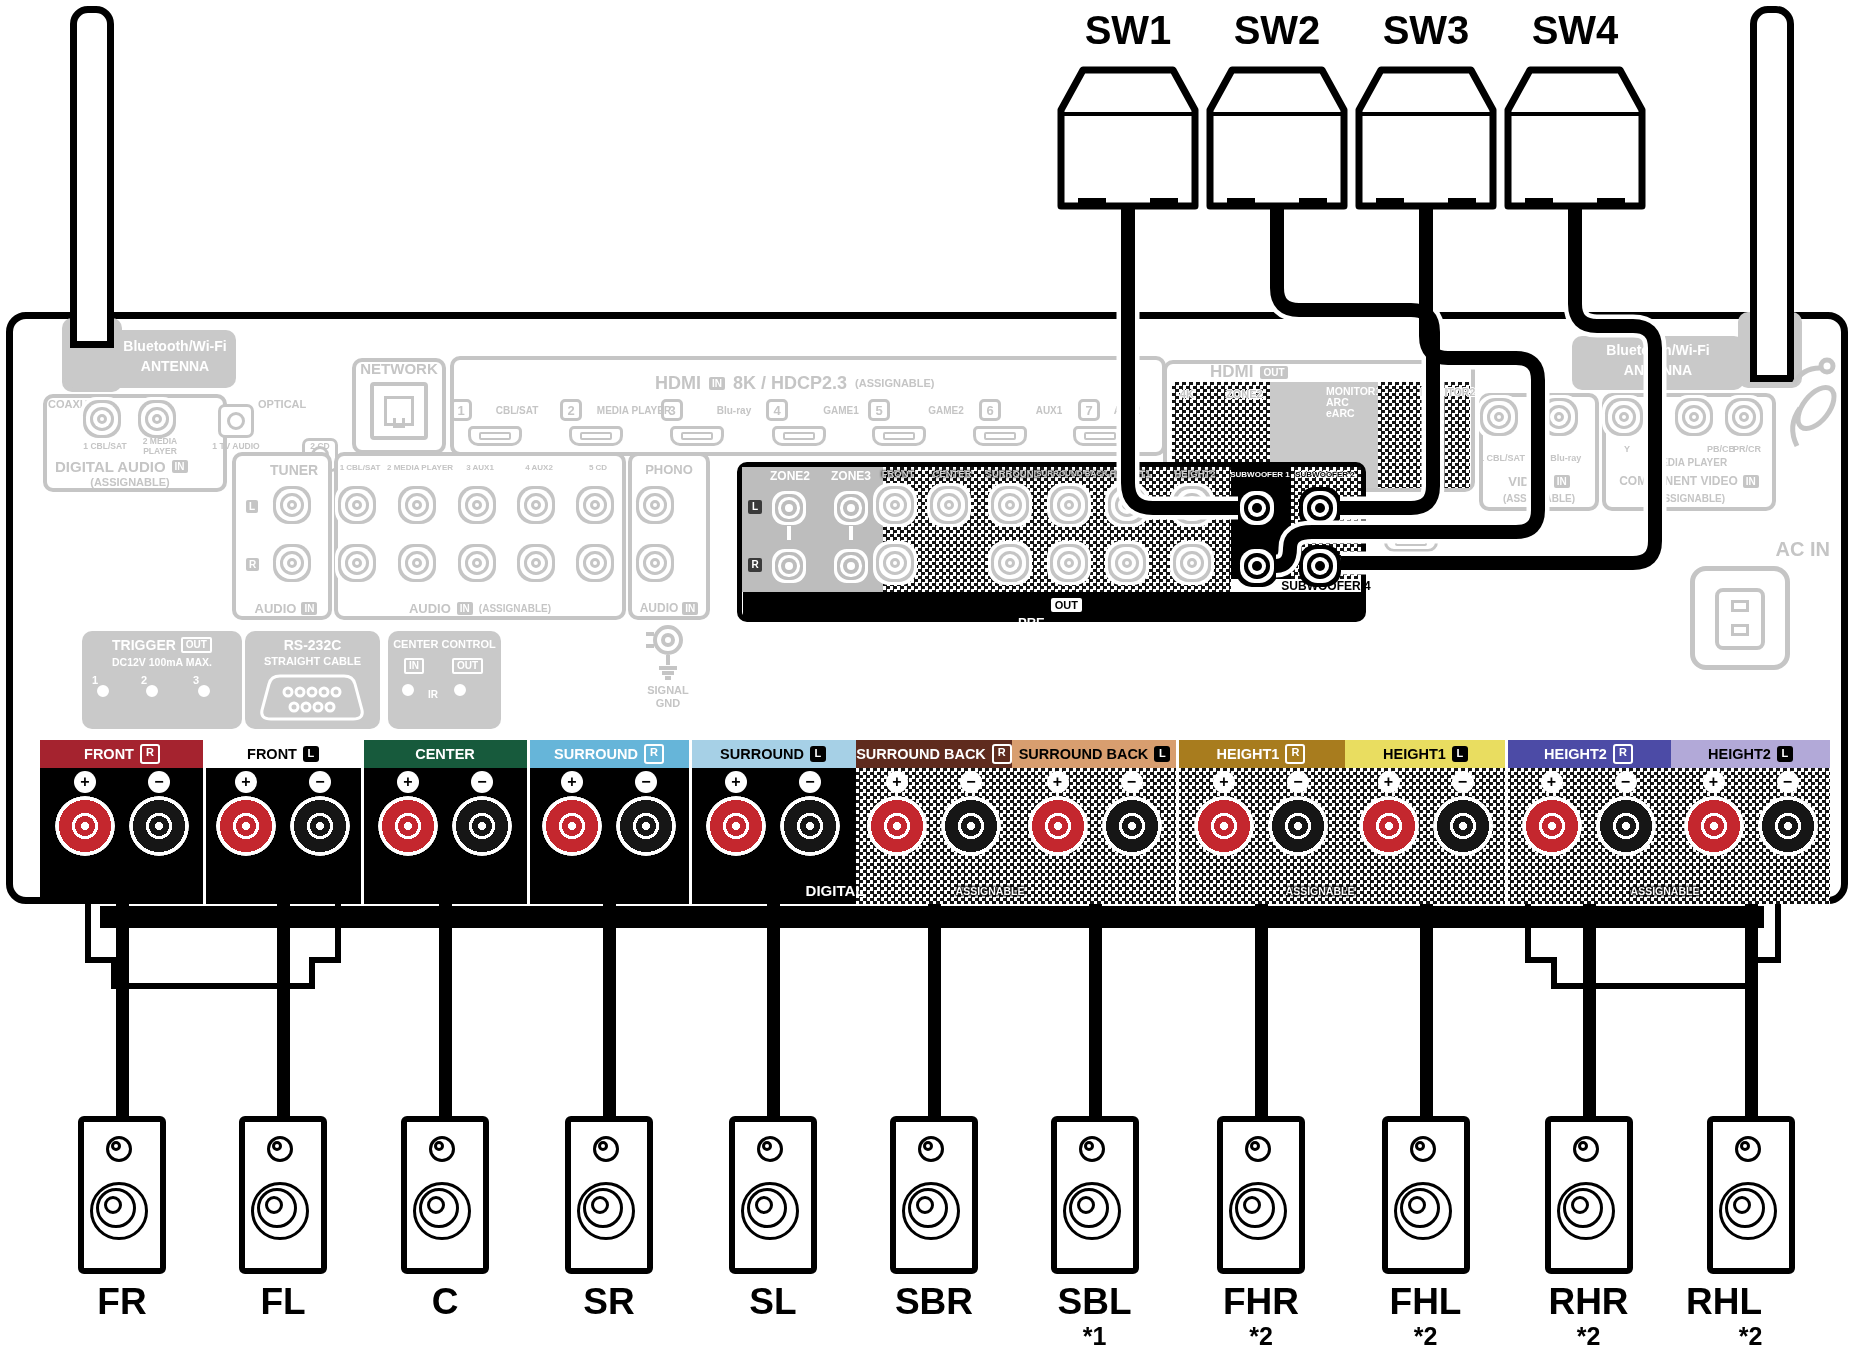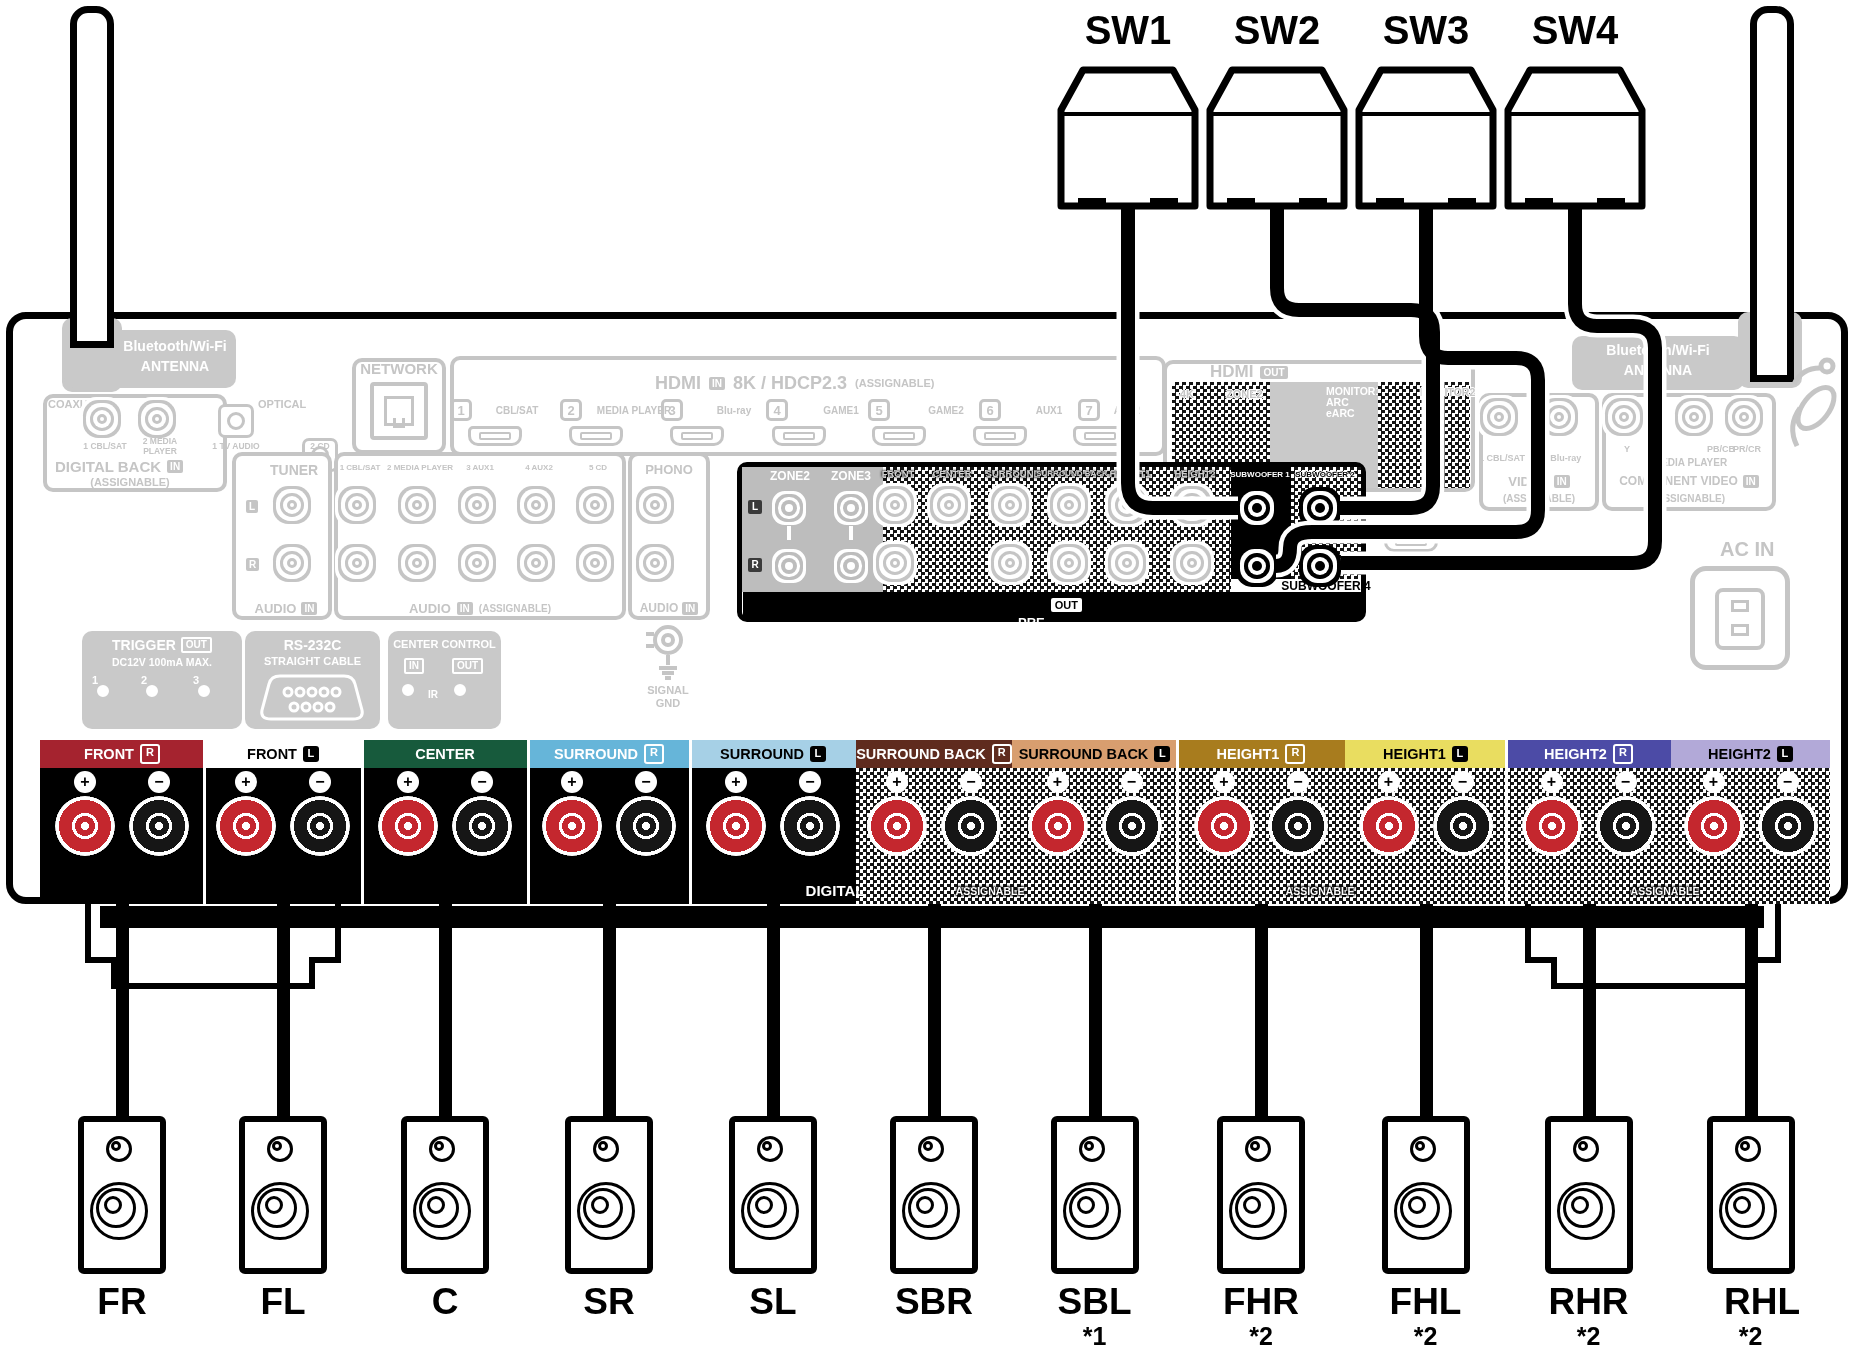--- a/index.html
+++ b/index.html
@@ -104,21 +104,21 @@
   <div class="a g" style="left:258px;top:398px;font-size:11px;">OPTICAL</div>
   <div class="a rca-g" style="left:97px;top:414px;"></div>
   <div class="a rca-g" style="left:152px;top:414px;"></div>
   <div class="a opt" style="left:218px;top:404px;"></div>
   <div class="a opt" style="left:302px;top:404px;"></div>
   <div class="a g ctr" style="left:70px;top:440px;width:70px;height:11px;font-size:8.5px;">1 CBL/SAT</div>
   <div class="a g ctr" style="left:125px;top:440px;width:70px;height:11px;font-size:8.5px;">2 MEDIA PLAYER</div>
   <div class="a g ctr" style="left:201px;top:440px;width:70px;height:11px;font-size:8.5px;">1 TV AUDIO</div>
   <div class="a g ctr" style="left:285px;top:440px;width:70px;height:11px;font-size:8.5px;">2 CD</div>
   <div class="a" style="left:55px;top:458px;width:170px;height:16px;display:flex;align-items:center;gap:6px;">
-    <span class="g" style="font-size:15px;">DIGITAL BACK</span>
+    <span class="g" style="font-size:15px;">DIGITAL AUDIO</span>
     <span class="bdg">IN</span>
   </div>
   <div class="a g ctr" style="left:55px;top:476px;width:150px;height:12px;font-size:11px;">(ASSIGNABLE)</div>
 
   <div class="a gbox" style="left:232px;top:452px;width:100px;height:168px;"></div>
   <div class="a g" style="left:270px;top:462px;font-size:14px;">TUNER</div>
   <div class="a bdg" style="left:246px;top:500px;">L</div>
   <div class="a bdg" style="left:246px;top:558px;">R</div>
   <div class="a rca-g" style="left:287px;top:500px;"></div>
   <div class="a rca-g" style="left:287px;top:558px;"></div>
@@ -225,21 +225,21 @@
   <div class="a g ctr" style="left:1607px;top:444px;width:40px;height:10px;font-size:9px;">Y</div>
   <div class="a g ctr" style="left:1677px;top:444px;width:40px;height:10px;font-size:9px;margin-left:24px;">PB/CB</div>
   <div class="a g ctr" style="left:1727px;top:444px;width:40px;height:10px;font-size:9px;">PR/CR</div>
   <div class="a g ctr" style="left:1635px;top:456px;width:110px;height:12px;font-size:10px;">MEDIA PLAYER</div>
   <div class="a" style="left:1604px;top:474px;width:170px;height:14px;display:flex;align-items:center;justify-content:center;gap:5px;">
     <span class="g" style="font-size:12px;">COMPONENT VIDEO</span>
     <span class="bdg">IN</span>
   </div>
   <div class="a g ctr" style="left:1604px;top:492px;width:170px;height:12px;font-size:10px;">(ASSIGNABLE)</div>
 
-  <div class="a g" style="left:1720px;top:538px;width:110px;font-size:20px;text-align:left;">AC IN</div>
+  <div class="a g" style="left:1720px;top:538px;width:110px;font-size:20px;text-align:right;">AC IN</div>
   <div class="a" style="left:1690px;top:566px;width:100px;height:104px;border:5px solid #c5c5c5;border-radius:16px;"></div>
   <div class="a" style="left:1715px;top:588px;width:50px;height:62px;border:4px solid #c5c5c5;border-radius:8px;"></div>
   <div class="a" style="left:1731px;top:600px;width:18px;height:12px;border:3px solid #c5c5c5;"></div>
   <div class="a" style="left:1731px;top:624px;width:18px;height:12px;border:3px solid #c5c5c5;"></div>
 
   <div class="a" style="left:737px;top:462px;width:629px;height:160px;border:5px solid #000;border-radius:10px;background:#fff;"></div>
   <div class="a" style="left:742px;top:467px;width:141px;height:125px;background:#bdbdbd;"></div>
   <div class="a w ctr" style="left:762px;top:470px;width:56px;height:12px;font-size:12px;">ZONE2</div>
   <div class="a w ctr" style="left:823px;top:470px;width:56px;height:12px;font-size:12px;">ZONE3</div>
   <div class="a bdgk" style="left:748px;top:500px;">L</div>
@@ -524,21 +524,21 @@
       <div class="spk" style="position: absolute; box-sizing: border-box; left: 1706.5px; top: 1116px; width: 88px; height: 158px; z-index: 3;">
         <div class="drv" style="position: absolute; box-sizing: border-box; left: 50%; top: 14px; width: 26px; height: 26px; margin-left: -16px;">
           <div class="drv" style="position: absolute; box-sizing: border-box; left: 50%; top: 50%; width: 10px; height: 10px; margin: -8px 0px 0px -8px;"></div>
         </div>
         <div class="drv" style="position: absolute; box-sizing: border-box; left: 50%; top: 60px; width: 58px; height: 58px; margin-left: -32px;">
           <div class="drv" style="position: absolute; box-sizing: border-box; left: 50%; top: 50%; width: 40px; height: 40px; margin: -23px 0px 0px -23px;">
             <div class="drv" style="position: absolute; box-sizing: border-box; left: 50%; top: 50%; width: 18px; height: 18px; margin: -12px 0px 0px -12px;"></div>
           </div>
         </div>
       </div>
-      <div class="ctr" style="position: absolute; box-sizing: border-box; left: 1692px; top: 1282px; width: 140px; height: 40px; font-size: 37px; font-weight: bold;">RHL</div>
+      <div class="ctr" style="position: absolute; box-sizing: border-box; left: 1654px; top: 1282px; width: 140px; height: 40px; font-size: 37px; font-weight: bold;">RHL</div>
       <div class="ctr" style="position: absolute; box-sizing: border-box; left: 1680.5px; top: 1322px; width: 140px; height: 28px; font-size: 25px; font-weight: bold;">*2</div>
     </div>
 
   <svg id="deco" class="a" style="left:0;top:0;z-index:5;pointer-events:none;" width="1866" height="1352" viewBox="0 0 1866 1352">
 
     <rect x="100" y="906" width="1664" height="22" fill="#000"></rect>
     <path d="M88 904 V960 H114 V986 H312 V960 H338 V904" fill="none" stroke="#000" stroke-width="6"></path>
     <path d="M1528 904 V960 H1554 V986 H1752 V960 H1778 V904" fill="none" stroke="#000" stroke-width="6"></path>
 
     <g stroke="#fff" stroke-width="3" fill="none">

